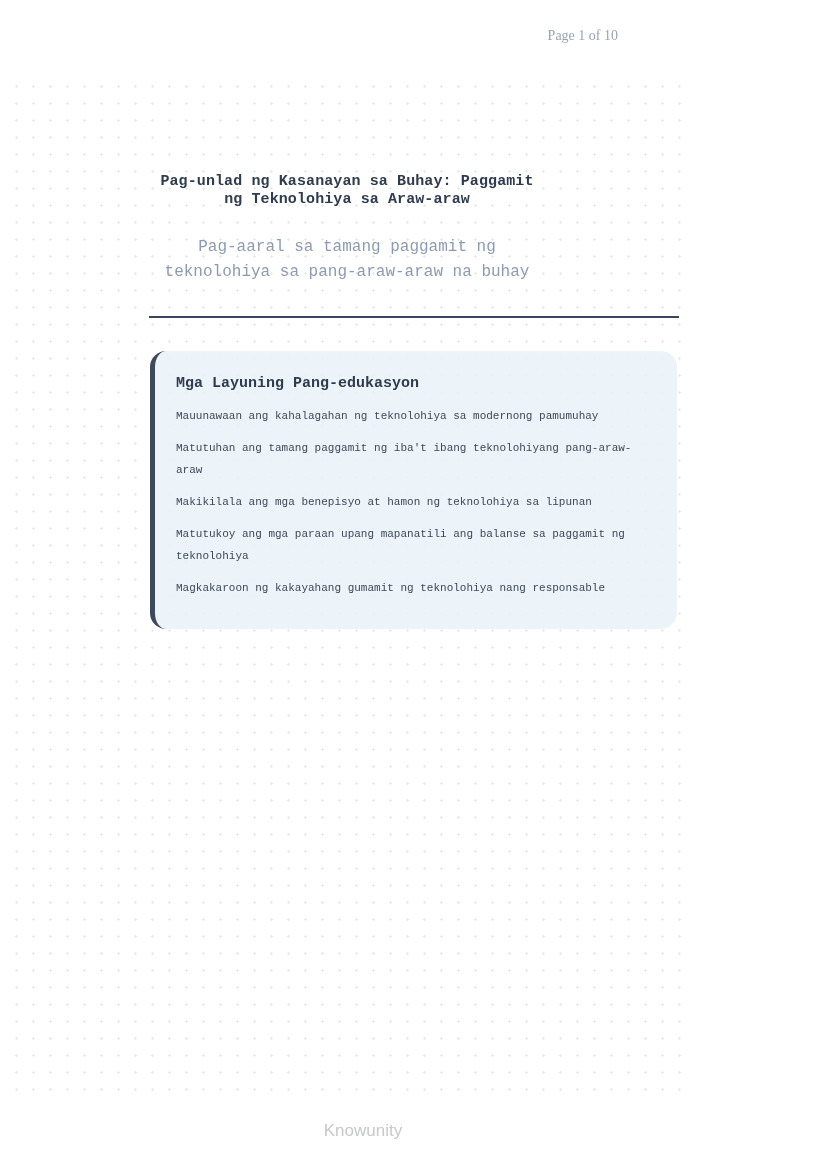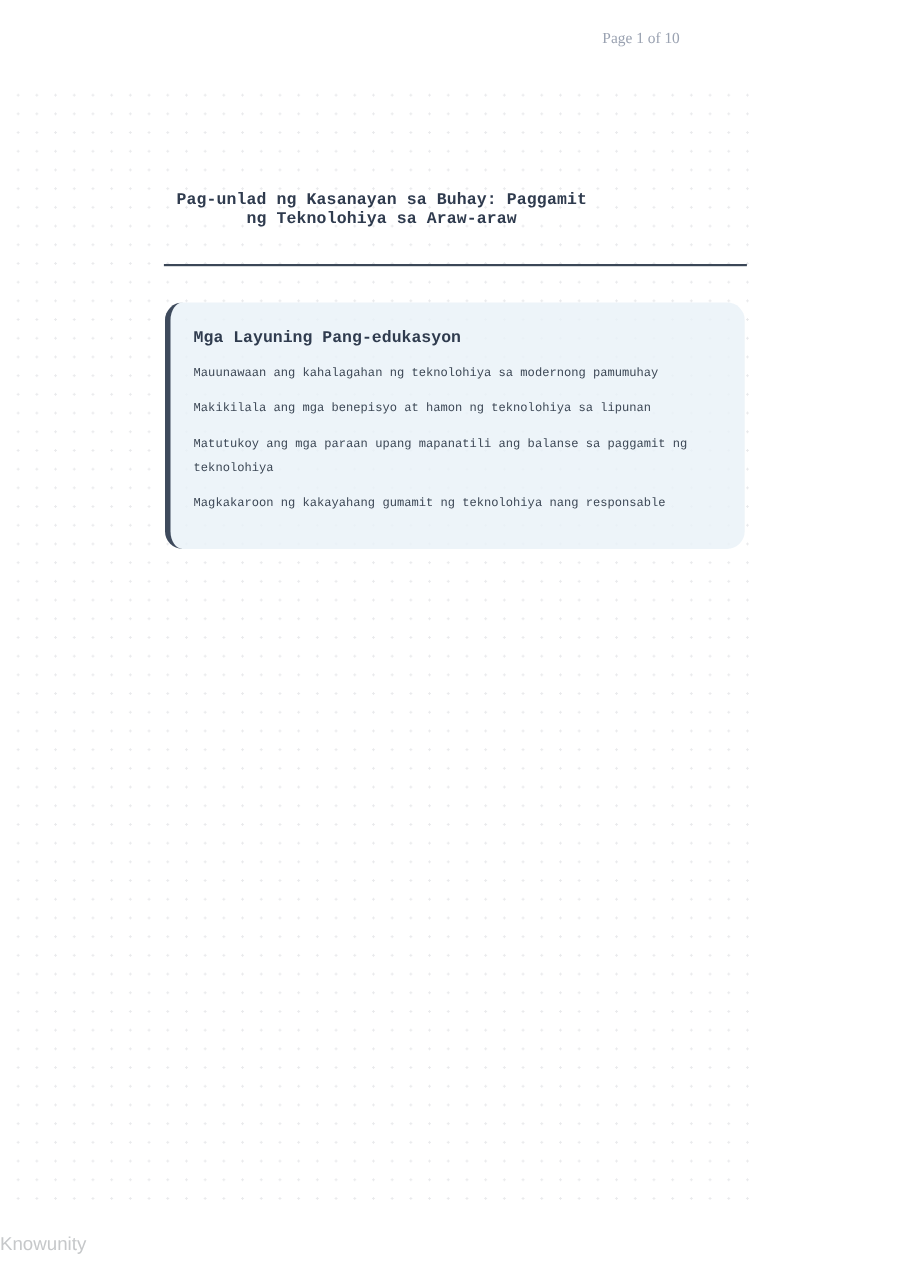--- a/index.html
+++ b/index.html
@@ -83,48 +83,51 @@
     margin:10px 0 0 0;
     font-size:11px;
     line-height:22px;
     color:#3d4856;
   }
   .objective-item:first-of-type{
     margin-top:12px;
   }
   .doc-footer{
     position:absolute;
-    top:1121px;left:0;
+    top:1121px;left:16px;
     width:100%;
+    text-align:center;
     font-size:17px;
     color:#c6c8ca;
     z-index:1;
   }
 </style>
 </head>
 <body>
 
 <div class="page">
 
   <div class="dot-grid"></div>
 
   <div class="page-indicator">Page 1 of 10</div>
 
   <div class="content">
     <div class="doc-body">
 
       <h1 class="doc-title">Pag-unlad ng Kasanayan sa Buhay: Paggamit ng Teknolohiya sa Araw-araw</h1>
 
+      <p class="doc-subtitle">Pag-aaral sa tamang paggamit ng teknolohiya sa pang-araw-araw na buhay</p>
 
       <hr class="divider">
 
       <div class="objectives-box">
         <p class="objectives-heading">Mga Layuning Pang-edukasyon</p>
 
         <p class="objective-item">Mauunawaan ang kahalagahan ng teknolohiya sa modernong pamumuhay</p>
+        <p class="objective-item">Matutuhan ang tamang paggamit ng iba't ibang teknolohiyang pang-araw-araw</p>
         <p class="objective-item">Makikilala ang mga benepisyo at hamon ng teknolohiya sa lipunan</p>
         <p class="objective-item">Matutukoy ang mga paraan upang mapanatili ang balanse sa paggamit ng teknolohiya</p>
         <p class="objective-item">Magkakaroon ng kakayahang gumamit ng teknolohiya nang responsable</p>
       </div>
 
     </div>
   </div>
 
   <div class="doc-footer">Knowunity</div>
 

